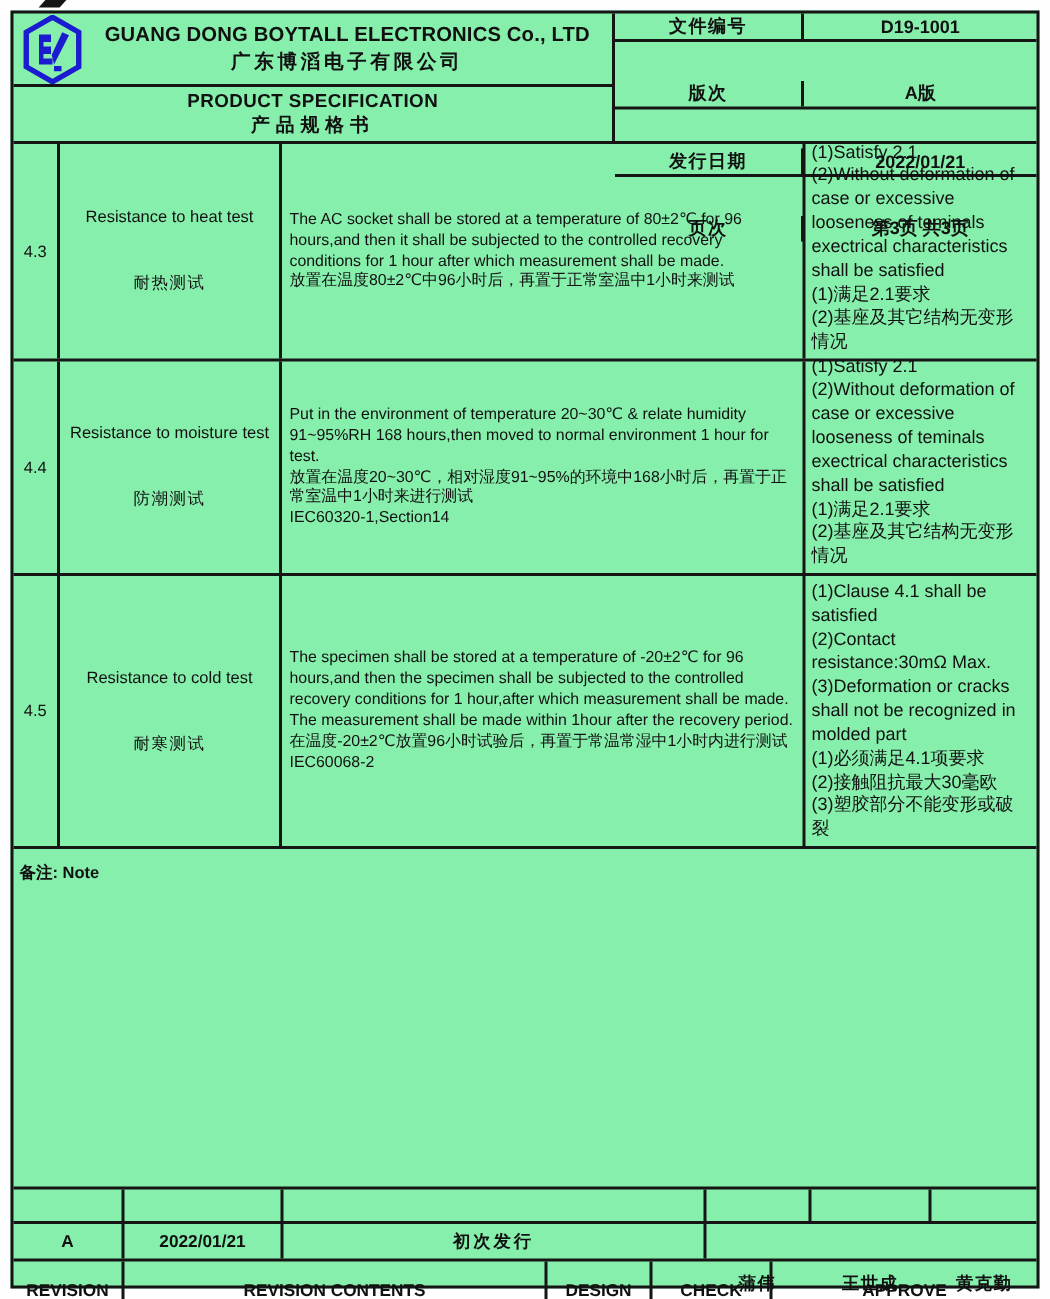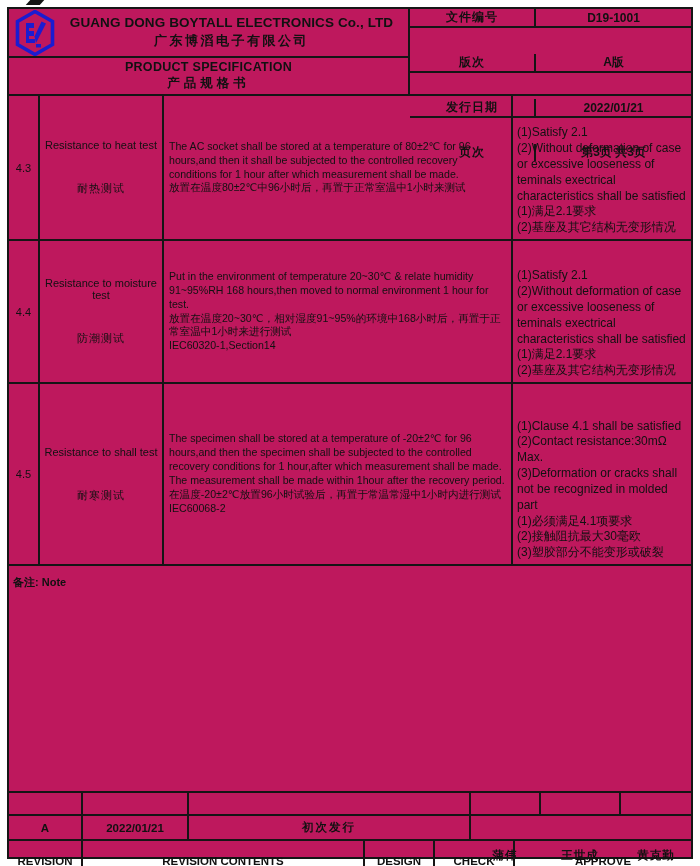--- a/index.html
+++ b/index.html
@@ -7,21 +7,21 @@
   body {
     width: 700px; height: 866px; position: relative;
     font-family: "Liberation Sans", "DejaVu Sans", sans-serif;
     color: #111;
   }
   .page { position: absolute; inset: 0; background: #fefefe; }
   .artifact { position: absolute; left: 28px; top: 0; width: 14px; height: 5px;
     background: #151515; transform: skewX(-42deg); }
   .doc {
     position: absolute; left: 7px; top: 7px; width: 686px; height: 852px;
-    border: 2.5px solid #151515; background: #be185d;
+    border: 2.5px solid #151515; background: #86efac;
   }
   .bb { border-bottom: 2px solid #151515; }
   .br { border-right: 2px solid #151515; }
   .cell-center { display: flex; flex-direction: column; align-items: center; justify-content: center; text-align: center; }
 
   
   .sec-header { height: 87px; display: flex; }
   .hdr-left { width: 401px; display: flex; flex-direction: column; }
   .hdr-company { height: 49px; display: flex; align-items: center; }
   .logo-wrap { width: 52px; display: flex; align-items: center; justify-content: center; }
@@ -35,21 +35,21 @@
   .meta-row { display: flex; flex: 1; }
   .meta-row .label { width: 126px; font-size: 12px; font-weight: bold; letter-spacing: 1px; }
   .meta-row .value { flex: 1; font-size: 12px; font-weight: bold; }
 
   
   .spec-row { display: flex; }
   .spec-row.r1 { height: 145px; }
   .spec-row.r2 { height: 143px; }
   .spec-row.r3 { height: 182px; }
   .col-no { width: 31px; font-size: 11px; }
-  .col-name { width: 124px; font-size: 11px; padding: 2px; gap: 28px; }
+  .col-name { width: 148px; font-size: 11px; padding: 2px; gap: 28px; }
   .col-name .cn { margin-top: 2px; letter-spacing: 1px; }
   .col-desc { width: 349px; font-size: 10.6px; line-height: 1.32; padding: 3px 5px;
     display: flex; flex-direction: column; justify-content: center;
     white-space: pre-wrap; word-break: break-word; }
   .col-crit { flex: 1; font-size: 12px; line-height: 1.32; padding: 3px 4px;
     display: flex; flex-direction: column; justify-content: flex-end;
     white-space: pre-wrap; word-break: break-word; }
 
   
   .sec-note { height: 227px; padding: 6px 4px; }
@@ -143,21 +143,21 @@
 IEC60320-1,Section14</span></div>
       <div class="col-crit"><span>(1)Satisfy 2.1
 (2)Without deformation of case or excessive looseness of teminals exectrical characteristics shall be satisfied
 (1)满足2.1要求
 (2)基座及其它结构无变形情况</span></div>
     </div>
 
     <div class="spec-row r3 bb">
       <div class="col-no br cell-center">4.5</div>
       <div class="col-name br cell-center">
-        <div>Resistance to shall test</div>
+        <div>Resistance to cold test</div>
         <div class="cn">耐寒测试</div>
       </div>
       <div class="col-desc br"><span>The specimen shall be stored at a temperature of -20±2℃ for 96 hours,and then the specimen shall be subjected to the controlled recovery conditions for 1 hour,after which measurement shall be made.
 The measurement shall be made within 1hour after the recovery period.
 在温度-20±2℃放置96小时试验后，再置于常温常湿中1小时内进行测试
 IEC60068-2</span></div>
       <div class="col-crit"><span>(1)Clause 4.1 shall be satisfied
 (2)Contact resistance:30mΩ Max.
 (3)Deformation or cracks shall not be recognized in molded part
 (1)必须满足4.1项要求

